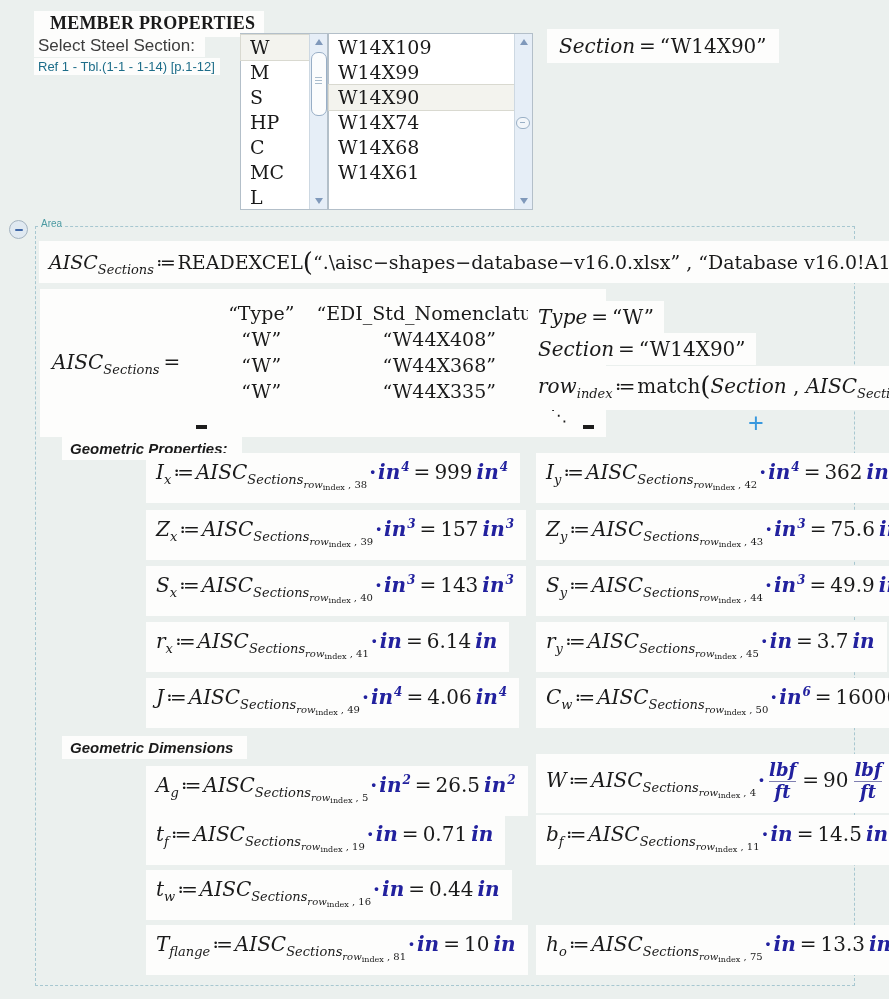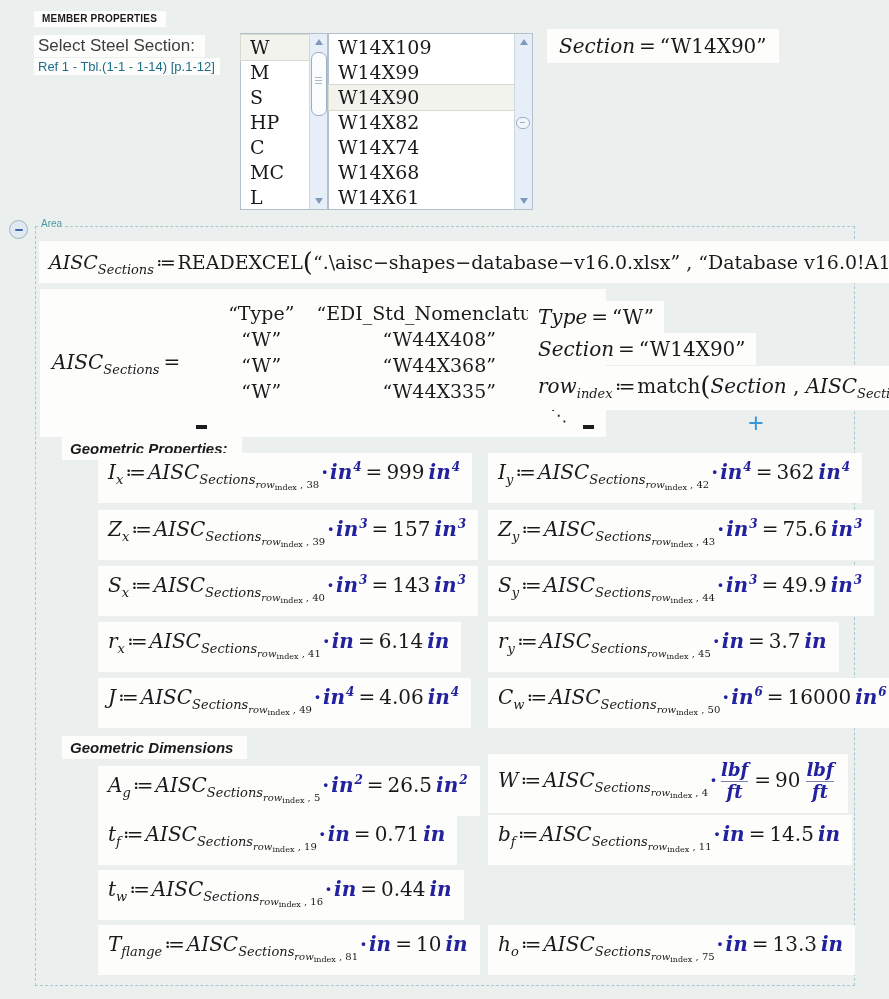--- a/index.html
+++ b/index.html
@@ -1,19 +1,19 @@
 <!DOCTYPE html>
 <html><head>
 <meta charset="utf-8">
 <style>
   html,body{margin:0;padding:0;}
   body{width:889px;height:999px;background:#ebf0ee;font-family:"DejaVu Serif","Liberation Serif",serif;color:#1a1a1a;overflow:hidden;}
   #canvas{position:relative;width:889px;height:999px;}
   
-  .apptitle{position:absolute;left:34px;top:11px;font-family:Liberation Sans, sans-serif;font-weight:bold;font-size:10px;padding:2px 9px 3px 8px;letter-spacing:.2px;background:#fdfdfc;}
+  .apptitle{position:absolute;left:34px;top:11px;font-family:Liberation Serif, serif;font-weight:bold;font-size:18px;padding:2px 9px 3px 16px;letter-spacing:.2px;background:#fdfdfc;}
   .selectlabel{position:absolute;left:34px;top:35px;font-family:"Liberation Sans",sans-serif;font-size:17px;color:#3d3d3d;background:#fdfdfc;padding:1px 10px 1px 4px;}
   .reflabel{position:absolute;left:34px;top:58px;font-family:"Liberation Sans",sans-serif;font-size:13px;color:#1d6d89;background:#fdfdfc;padding:1px 5px 1px 4px;}
   
   .listbox{position:absolute;background:#fff;border:1px solid #b3bfc9;box-sizing:border-box;}
   .lb-items{position:absolute;left:0;top:1px;right:18px;bottom:0;}
   .lb-item{font-size:19px;line-height:25px;padding-left:9px;white-space:nowrap;cursor:default;}
   .lb-item.sel{background:#f3f3ee;outline:1px solid #d9d9d0;}
   .sbar{position:absolute;top:0;right:0;bottom:0;width:17px;background:#e6eef7;border-left:1px solid #cdd8e2;}
   .sarrow{position:absolute;left:0;width:17px;height:16px;display:flex;align-items:center;justify-content:center;}
   .tri-up{width:0;height:0;border-left:4px solid transparent;border-right:4px solid transparent;border-bottom:6px solid #8099bb;}
@@ -50,21 +50,21 @@
   .br.l{border:2px solid #1c1c1c;border-right:none;}
   .br.r{border:2px solid #1c1c1c;border-left:none;}
   .mbody{padding:3px 10px;font-size:19px;line-height:26px;}
   .mrow{display:flex;}
   .mc1{width:88px;text-align:center;}
   .mc2{width:268px;text-align:center;}
   .mdots{text-align:right;padding-right:6px;font-size:17px;line-height:22px;}
   
   .secheading{position:absolute;font-family:"Liberation Sans",sans-serif;font-weight:bold;font-style:italic;font-size:15px;background:#fdfdfc;padding:3px 14px 3px 8px;}
   .eqrow{position:absolute;left:0;right:0;}
-  .eqcell{position:absolute;background:#fdfdfc;padding:7px 12px 11px 10px;}
+  .eqcell{position:absolute;background:#fdfdfc;padding:7px 12px 11px 10px;margin-left:48px;}
   .plus{position:absolute;font-family:"Liberation Sans",sans-serif;font-size:27px;color:#3898de;font-weight:normal;line-height:20px;}
 </style>
 </head>
 <body>
 
 <div id="canvas">
 
   <div class="apptitle">MEMBER PROPERTIES</div>
   <div class="selectlabel">Select Steel Section:</div>
   <div class="reflabel">Ref 1 - Tbl.(1-1 - 1-14) [p.1-12]</div>
@@ -90,21 +90,20 @@
           <div class="tri-dn"></div>
         </div>
     </div>
   </div>
 
   <div class="listbox" style="left:328px;top:33px;width:205px;height:177px;">
     <div class="lb-items" id="section-items">
         <div class="lb-item">W14X109</div>
         <div class="lb-item">W14X99</div>
         <div class="lb-item sel">W14X90</div>
-        <div class="lb-item">W14X82</div>
         <div class="lb-item">W14X74</div>
         <div class="lb-item">W14X68</div>
         <div class="lb-item">W14X61</div>
       </div>
     <div class="sbar">
       <div class="sarrow" style="top:0;">
           <div class="tri-up"></div>
         </div>
       <div class="sarrow" style="bottom:0;">
           <div class="tri-dn"></div>

